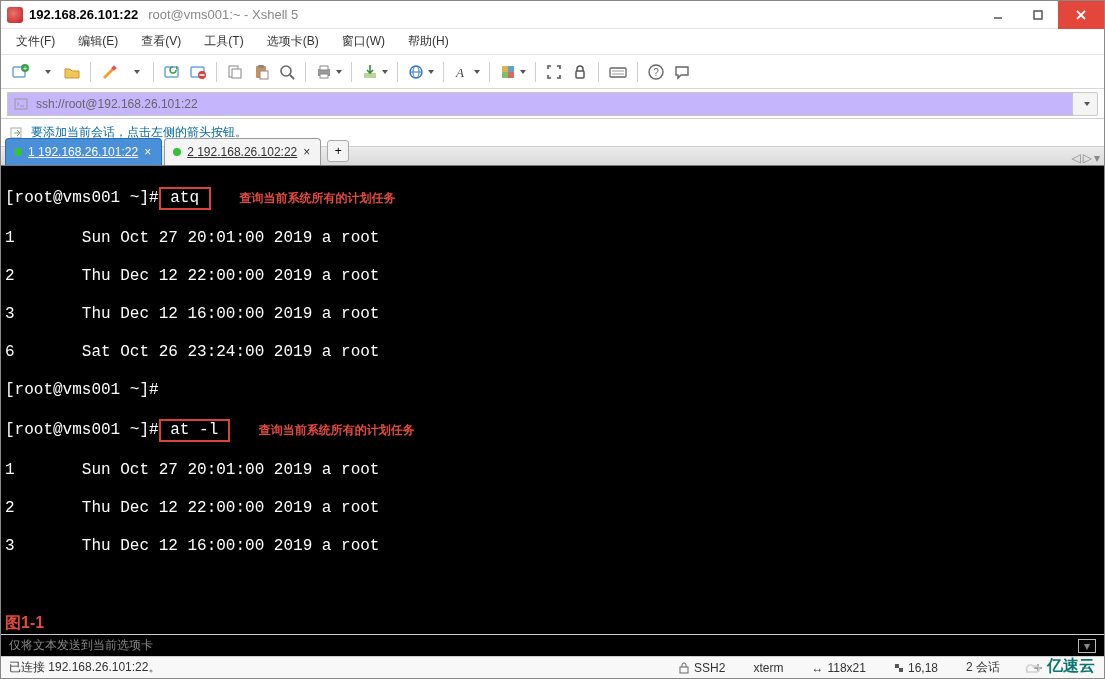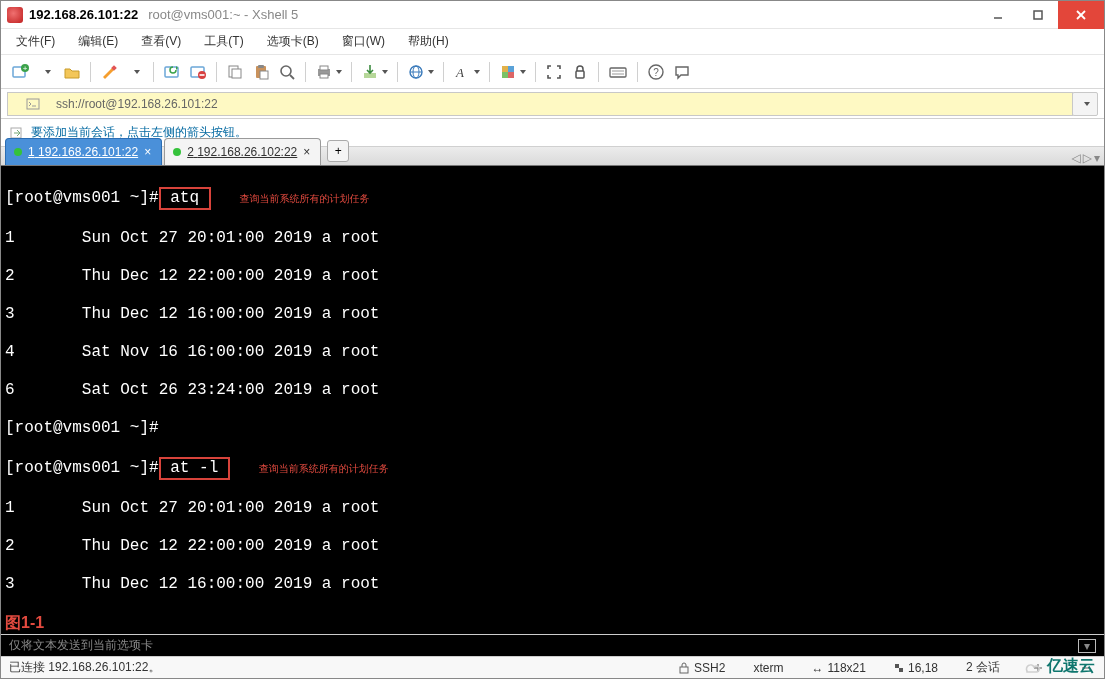--- a/index.html
+++ b/index.html
@@ -61,23 +61,23 @@
   .tsep { width:1px; height:20px; background:#d0d0d0; margin:0 5px; }
   .toolbar svg { display:block; }
   
   .addrbar {
     height: 30px; display:flex; align-items:center;
     padding: 3px 6px;
     border-bottom: 1px solid #d0d0d0;
   }
   .addrbox {
     flex:1; height:24px; border:1px solid #c8c8c8;
-    display:flex; align-items:center; padding:0 18px;
-    color:#666; background:#fef9c3;
-    gap:16px;
+    display:flex; align-items:center; padding:0 6px;
+    color:#666; background:#c4b5fd;
+    gap:8px;
   }
   
   .infostrip {
     height: 28px; display:flex; align-items:center;
     padding: 0 8px; gap:6px; color:#0369a1;
     border-bottom: 1px solid #d0d0d0;
   }
   
   .tabstrip {
     height: 19px; background: linear-gradient(#ececec,#dadada);
@@ -132,21 +132,21 @@
     padding: 2px 4px;
     overflow:hidden;
     white-space: pre;
     position:relative;
   }
   .term-line { white-space: pre; }
   .hl-box {
     display:inline-block;
     border:2px solid #d8433b;
   }
-  .ann-red { color:#e24a3f; font-weight:normal; font-family:"Microsoft YaHei",sans-serif; font-size:10px; }
+  .ann-red { color:#e24a3f; font-weight:bold; font-family:"Microsoft YaHei",sans-serif; font-size:12px; }
   .fig-label {
     position:absolute;
     left:4px; bottom:2px;
     color:#e24a3f; font-weight:bold;
     font-family:"Microsoft YaHei",sans-serif;
     font-size:16px;
   }
   
   .sendstrip {
     height:22px; background:#000000;
@@ -380,21 +380,20 @@
     <span>▷</span>
     <span>▾</span>
   </div>
 </div>
 
 <div class="terminal">
 <div class="term-line"><span>[root@vms001 ~]#</span><span class="hl-box"> atq </span>   <span class="ann-red">查询当前系统所有的计划任务</span></div>
 <div class="term-line">1       Sun Oct 27 20:01:00 2019 a root</div>
 <div class="term-line">2       Thu Dec 12 22:00:00 2019 a root</div>
 <div class="term-line">3       Thu Dec 12 16:00:00 2019 a root</div>
-<div class="term-line">4       Sat Nov 16 16:00:00 2019 a root</div>
 <div class="term-line">6       Sat Oct 26 23:24:00 2019 a root</div>
 <div class="term-line"><span>[root@vms001 ~]#</span></div>
 <div class="term-line"><span>[root@vms001 ~]#</span><span class="hl-box"> at -l </span>   <span class="ann-red">查询当前系统所有的计划任务</span></div>
 <div class="term-line">1       Sun Oct 27 20:01:00 2019 a root</div>
 <div class="term-line">2       Thu Dec 12 22:00:00 2019 a root</div>
 <div class="term-line">3       Thu Dec 12 16:00:00 2019 a root</div>
 
 
 
 

